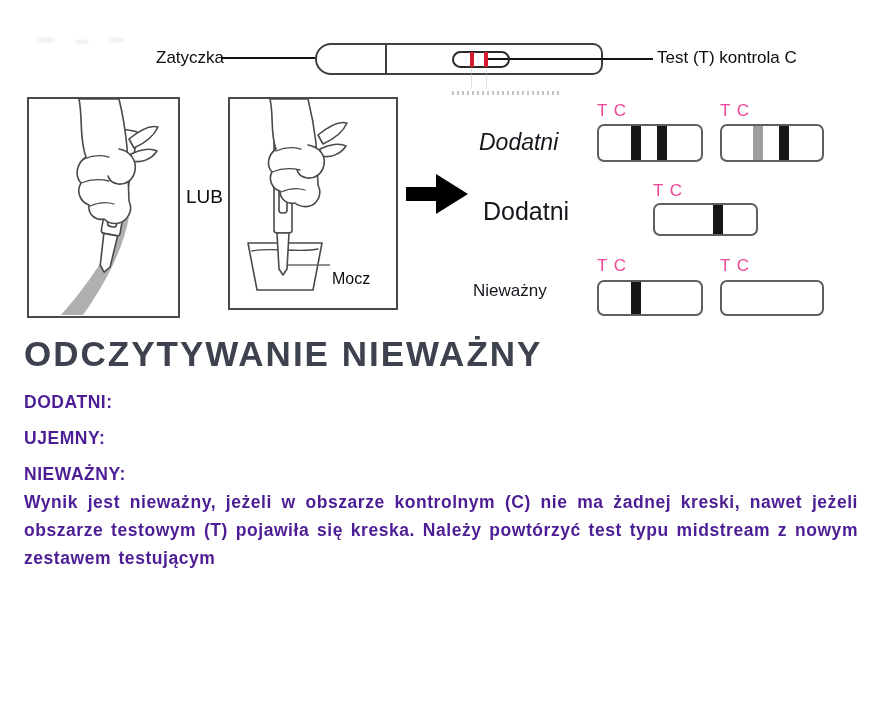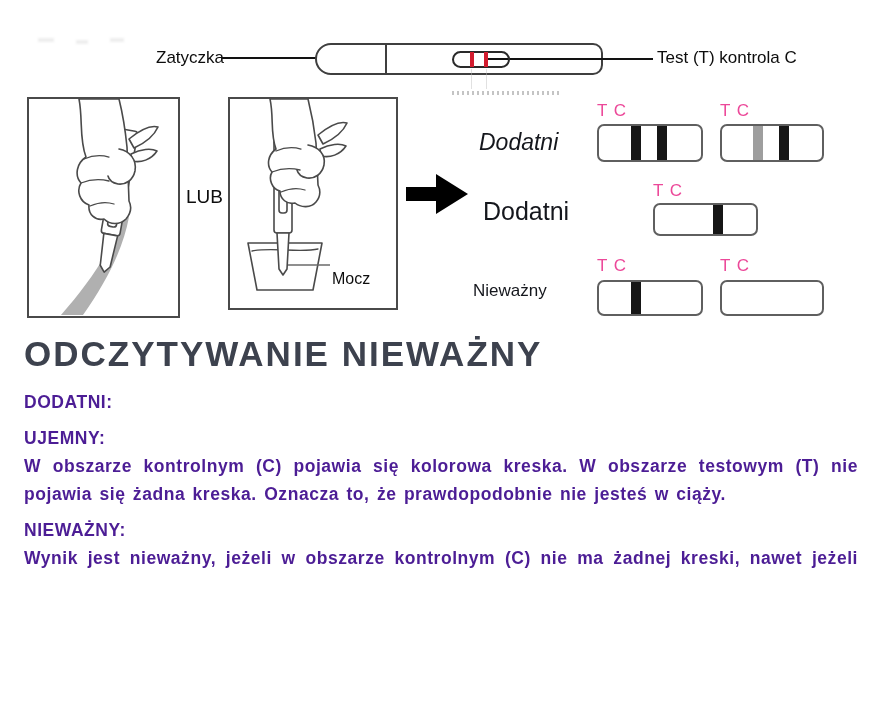--- a/index.html
+++ b/index.html
@@ -152,21 +152,20 @@
 
   <div class="abs text-section">
     <h1>ODCZYTYWANIE NIEWAŻNY</h1>
 
     <div class="para">
       <div class="para-head">DODATNI:</div>
     </div>
 
     <div class="para">
       <div class="para-head">UJEMNY:</div>
-      <div class="para-body">W obszarze kontrolnym (C) pojawia się kolorowa kreska. W obszarze testowym (T) nie pojawia się żadna kreska. Oznacza to, że prawdopodobnie nie jesteś w ciąży.</div>
     </div>
 
     <div class="para">
       <div class="para-head">NIEWAŻNY:</div>
       <div class="para-body">Wynik jest nieważny, jeżeli w obszarze kontrolnym (C) nie ma żadnej kreski, nawet jeżeli obszarze testowym (T) pojawiła się kreska. Należy powtórzyć test typu midstream z nowym zestawem testującym</div>
     </div>
   </div>
 
 </div>
 

